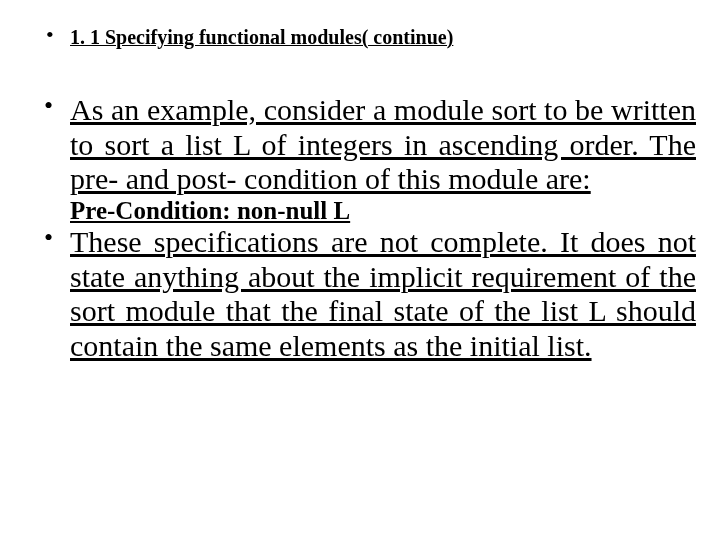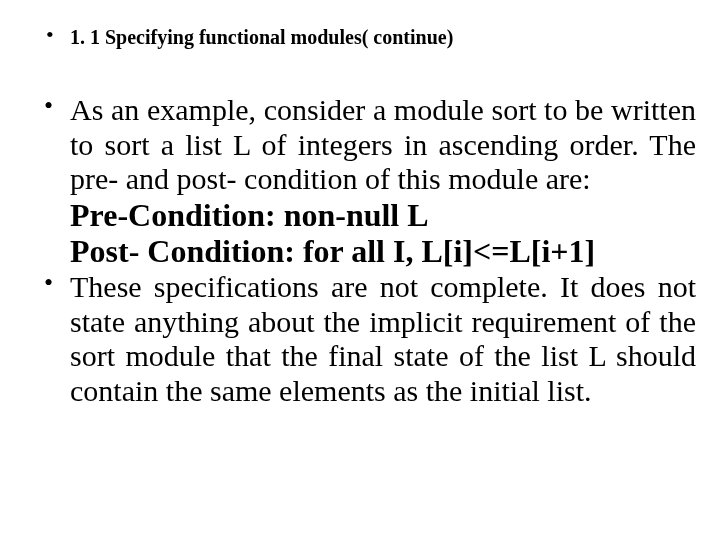--- a/index.html
+++ b/index.html
@@ -9,20 +9,21 @@
     height: 540px;
     background: #fff;
     font-family: "Times New Roman", Times, serif;
     color: #000;
   }
   .slide {
     box-sizing: border-box;
     width: 720px;
     height: 540px;
     padding: 24px 24px 24px 36px;
+    text-decoration: underline;
   }
   ul.top {
     margin: 0;
     padding: 0;
     list-style: none;
   }
   ul.top > li {
     position: relative;
     padding-left: 34px;
     margin: 0 0 8px 0;
@@ -60,21 +61,21 @@
     content: "•";
     position: absolute;
     left: 8px;
     top: 0;
     font-size: 26px;
     line-height: 1;
   }
   .cond {
     display: block;
     padding-left: 34px;
-    font-size: 32px;
+    font-size: 25px;
     line-height: 1.15;
     font-weight: bold;
   }
 </style>
 </head>
 <body>
 
 <div class="slide">
 
   <ul class="top">
@@ -82,18 +83,17 @@
       <span class="heading">1. 1 Specifying functional modules( continue)</span>
     </li>
   </ul>
 
   <div class="gap"></div>
 
   <ul class="body">
     <li class="bulleted">As an example, consider a module sort to be written to sort a list L of integers in ascending order. The pre- and post- condition of this module are:</li>
   </ul>
   <span class="cond">Pre-Condition: non-null L</span>
-  <span class="cond">Post- Condition: for all I, L[i]&lt;=L[i+1]</span>
   <ul class="body">
     <li class="bulleted">These specifications are not complete. It does not state anything about the implicit requirement of the sort module that the final state of the list L should contain the same elements as the initial list.</li>
   </ul>
 
 </div>
 
 </body></html>

